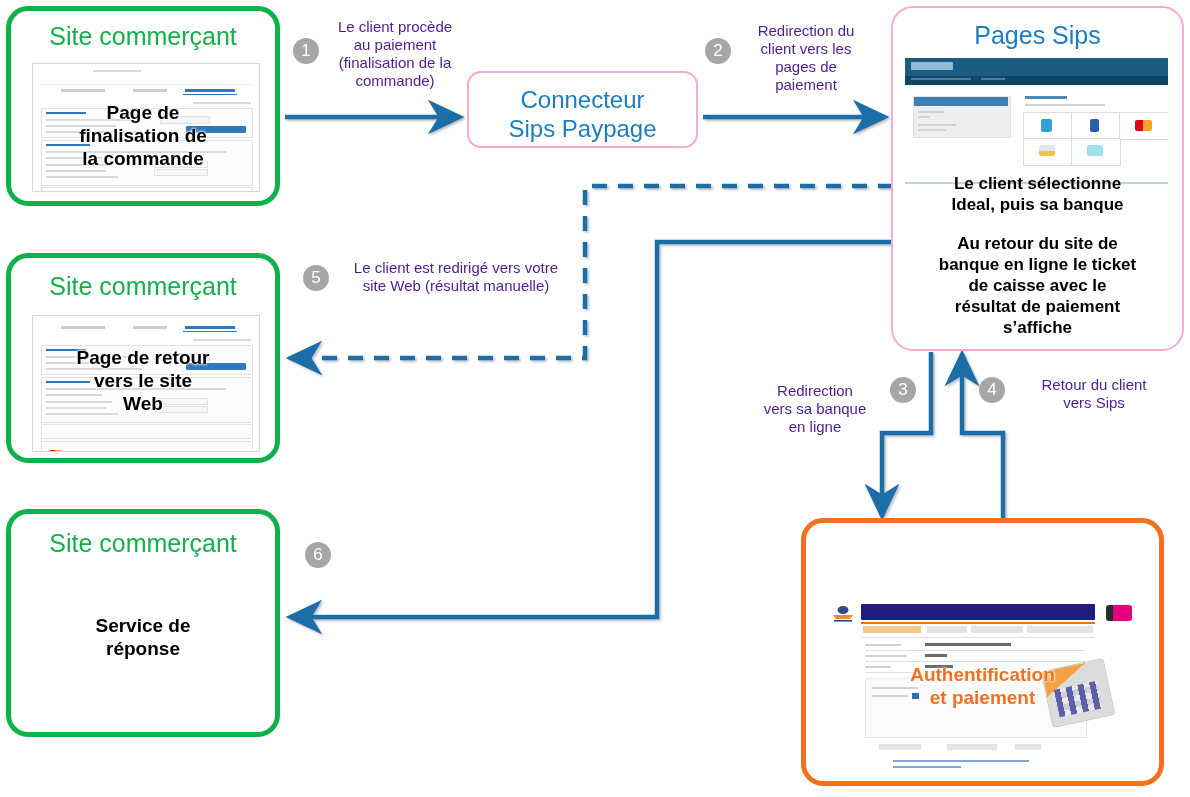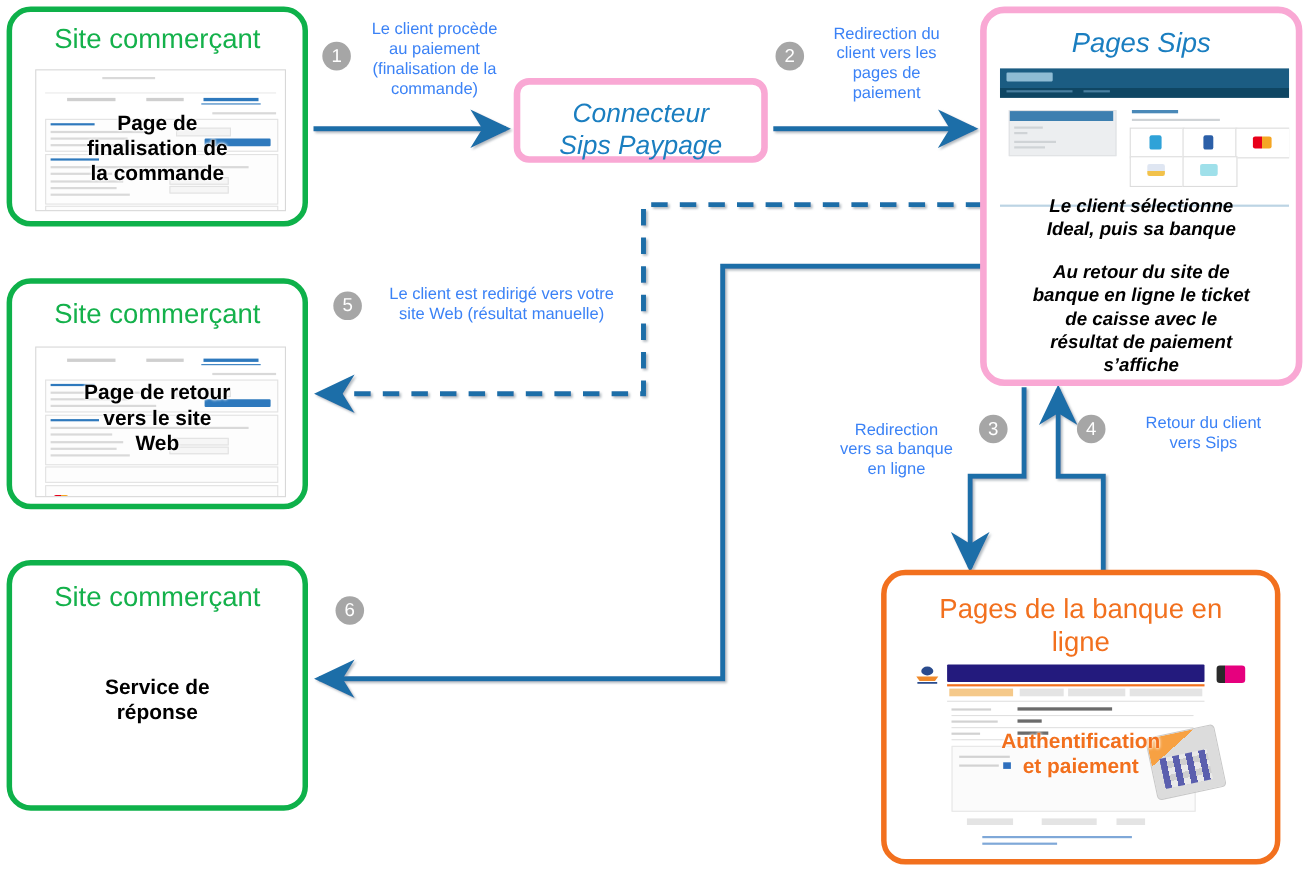--- a/index.html
+++ b/index.html
@@ -16,21 +16,21 @@
     overflow: hidden;
   }
   
   .box {
     position: absolute;
     box-sizing: border-box;
     background: #ffffff;
     border-radius: 22px;
   }
   .box.green  { border: 5px solid #0eb14a; }
-  .box.blue   { border: 6px solid #f9a8d4; font-style: italic; }
+  .box.blue   { border: 2px solid #f9a8d4; }
   .box.orange { border: 5px solid #f2701e; }
 
   .box-title {
     position: absolute;
     left: 0; right: 0;
     text-align: center;
     font-size: 25px;
     line-height: 30px;
     font-weight: 400;
   }
@@ -166,21 +166,21 @@
     background: #a6a6a6;
     color: #ffffff;
     font-size: 17px;
     line-height: 26px;
     text-align: center;
     font-weight: 400;
   }
   .step-label {
     position: absolute;
     text-align: center;
-    color: #3b82f6;
+    color: #4c1d95;
     font-size: 15px;
     line-height: 18px;
   }
 
   
   #arrows {
     position: absolute;
     left: 0; top: 0;
     width: 1190px; height: 797px;
     pointer-events: none;
@@ -383,24 +383,20 @@
     <div class="box-title title-green" style="top:14px;">Site commerçant</div>
     <div class="box-caption" style="top:100px; font-size:19px; line-height:23px;">
       <div>Service de</div>
       <div>réponse</div>
     </div>
   </div>
 
   <div class="step-circle" style="left:305px; top:542px;">6</div>
 
   <div class="box orange" style="left:801px; top:518px; width:363px; height:268px;">
-    <div class="box-title title-orange" style="top:16px;">
-      <div>Pages de la banque en</div>
-      <div>ligne</div>
-    </div>
 
     <div class="bank-logo" style="left:24px; top:81px;">
       <svg width="26" height="20" viewBox="0 0 26 20">
         <ellipse cx="13" cy="6" rx="5.5" ry="4" fill="#2a4b8d"></ellipse>
         <path d="M3,11 L23,11 L20,15 L6,15 Z" fill="#f08a2a"></path>
         <rect x="4" y="16" width="18" height="1.6" fill="#2a4b8d"></rect>
       </svg>
     </div>
 
     <div class="pink-logo" style="left:300px; top:82px;"></div>

